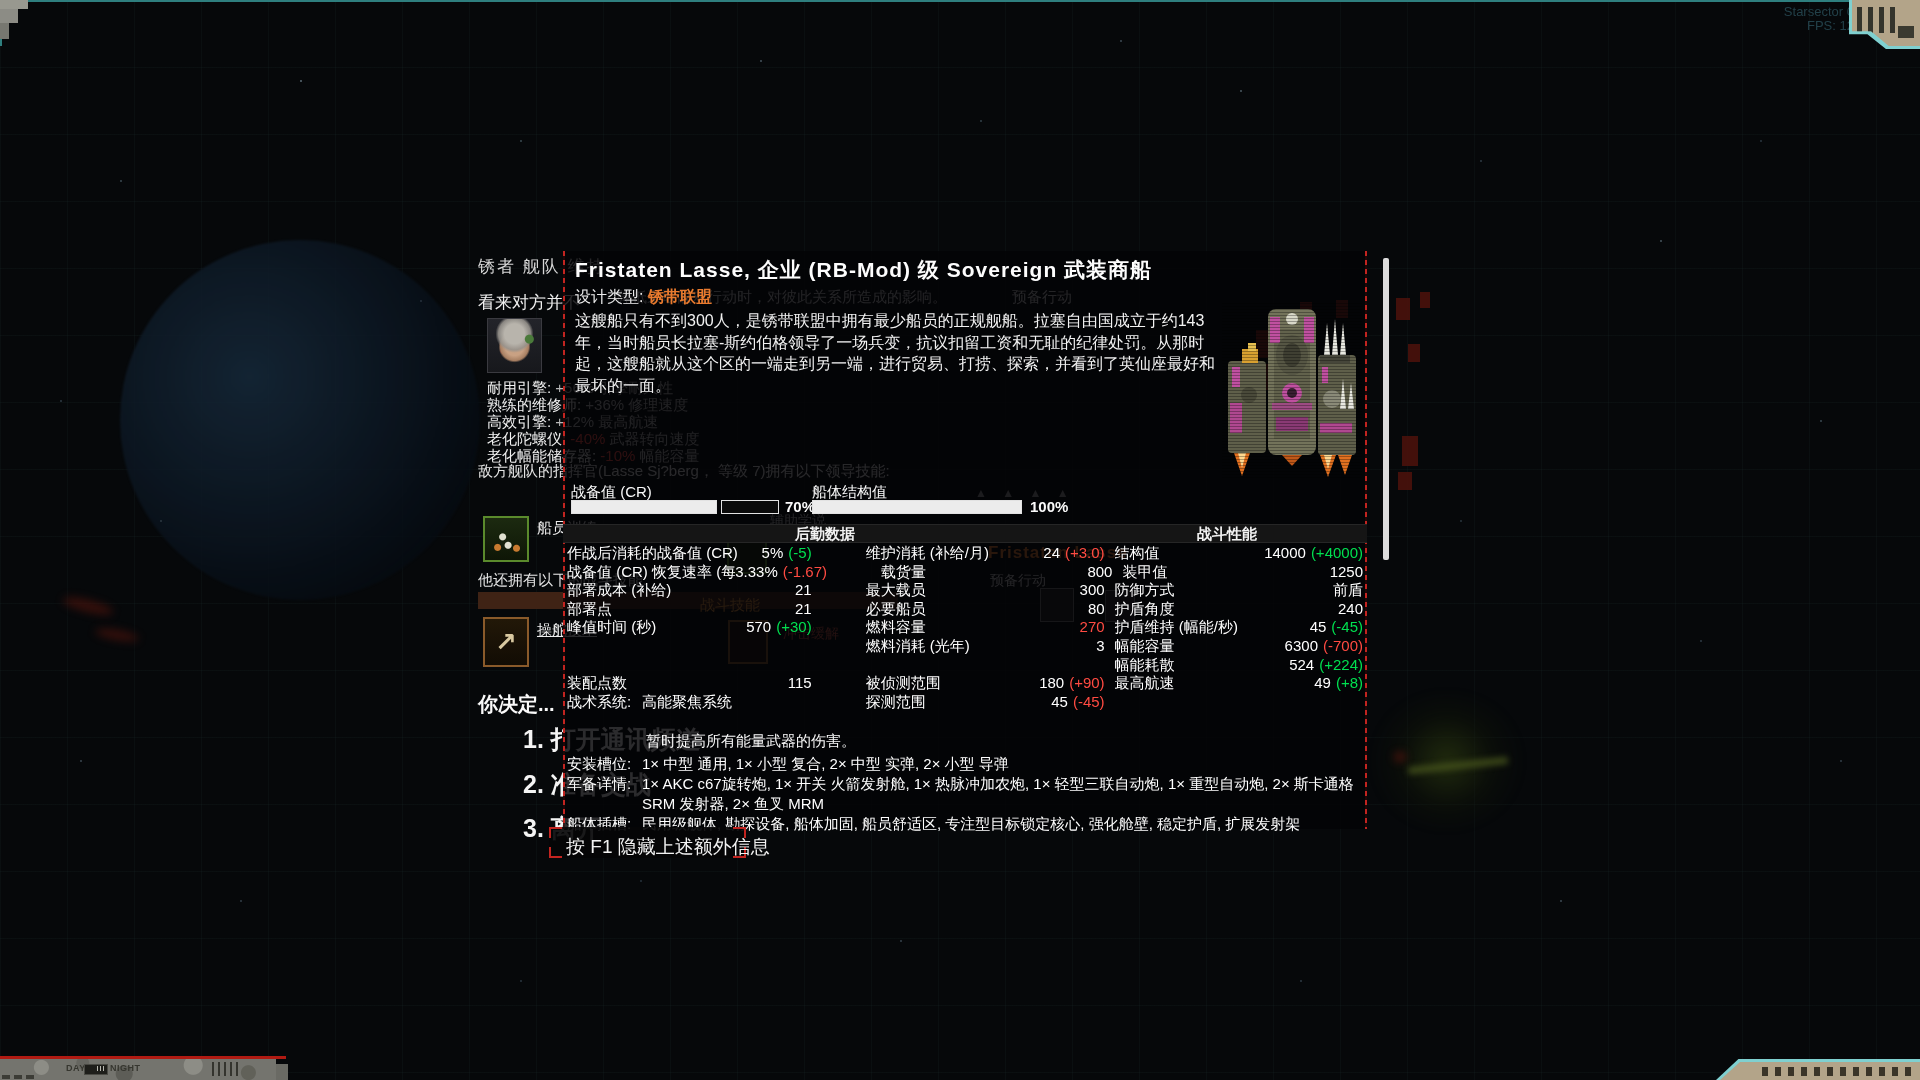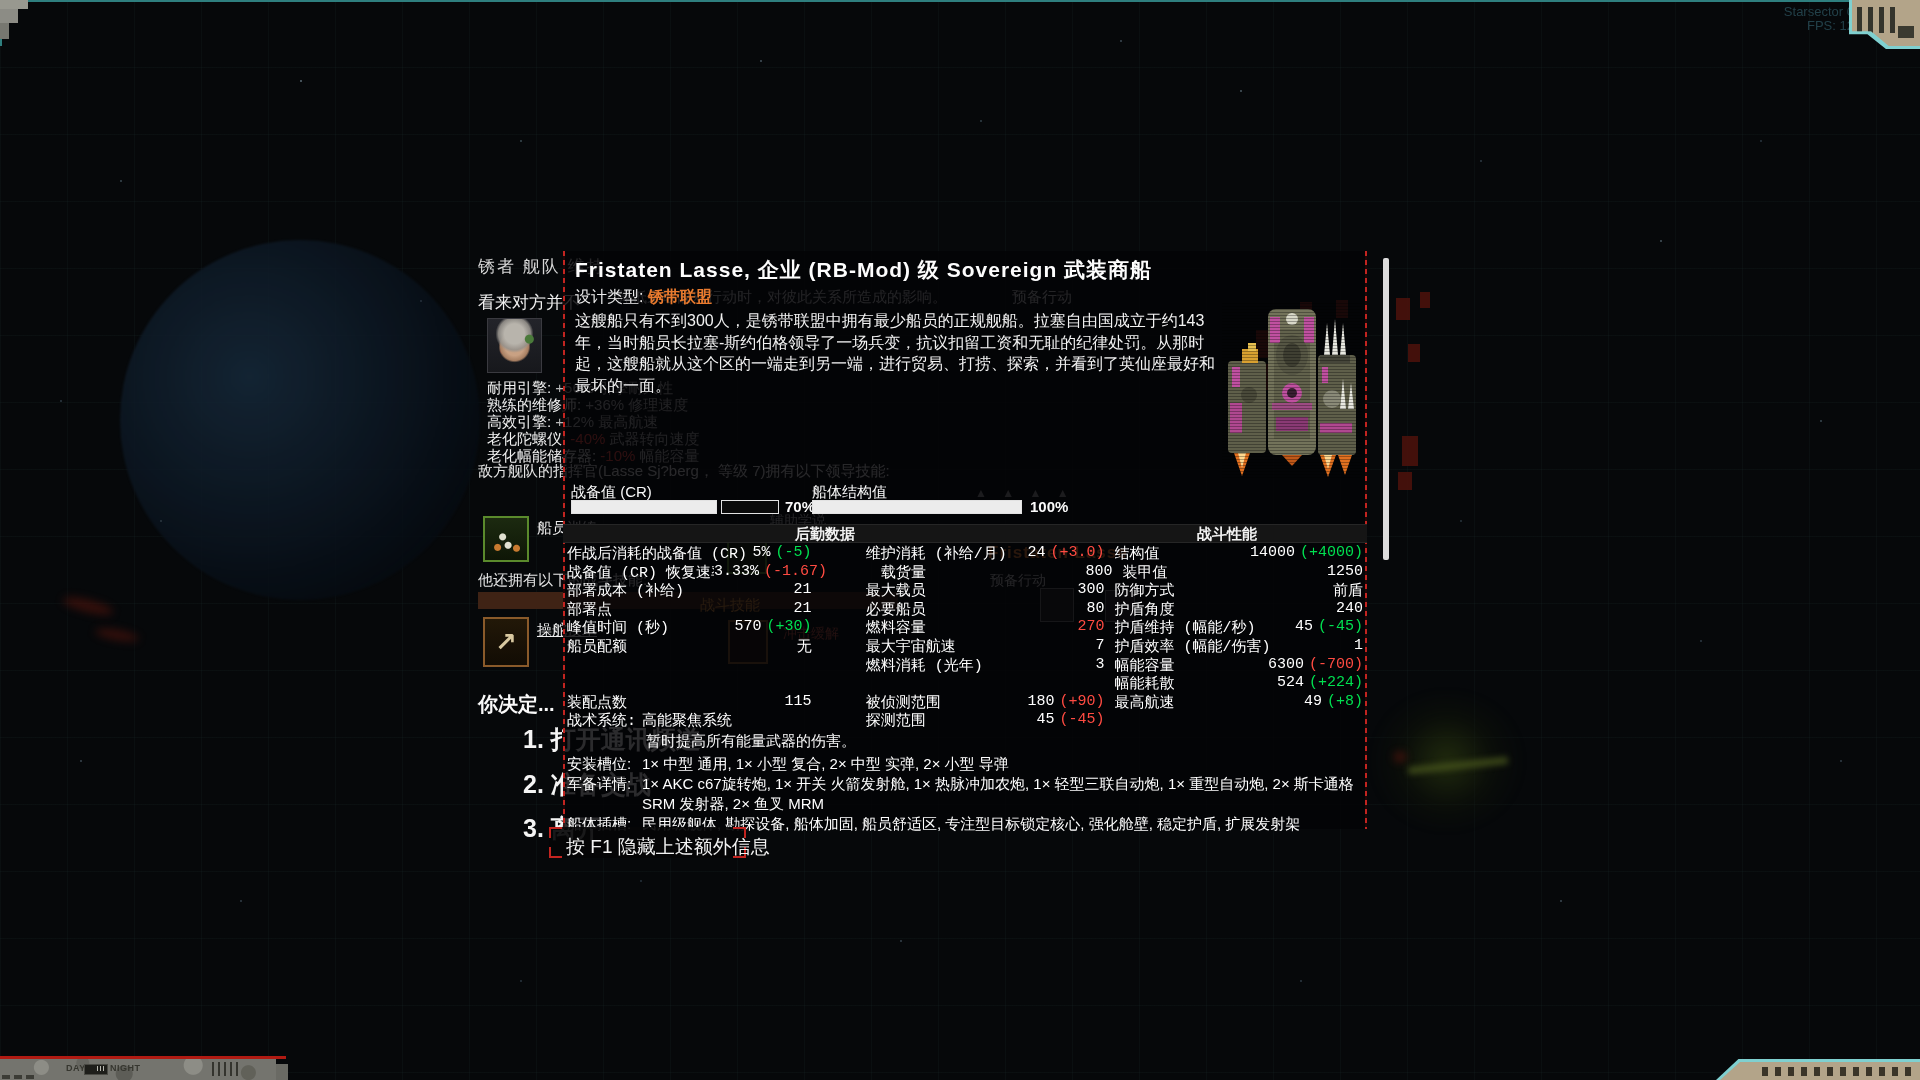--- a/index.html
+++ b/index.html
@@ -68,21 +68,21 @@
   .bar{position:absolute;top:249px;height:12px;border:1px solid #e2e2e2;background:#0a0a0a;}
   .bar .fill{height:100%;background:#ececec;}
   .barpct{position:absolute;top:247px;font-size:15px;color:#fafafa;font-weight:bold;}
   
   #thead{position:absolute;left:0;top:273px;width:804px;height:19px;background:#151515;
     border-top:1px solid #262626;border-bottom:1px solid #262626;display:flex;box-sizing:border-box;}
   #thead div{font-size:15px;font-weight:bold;color:#f2f2f2;text-align:center;}
   #thead .h1{width:524px;} #thead .h2{width:280px;}
   #rows{position:absolute;left:4px;top:293px;width:796px;}
   .srow{display:flex;height:18.6px;font-size:15px;color:#fff;}
-  .cell{display:flex;box-sizing:border-box;font-family:Liberation Mono, monospace;}
+  .cell{display:flex;box-sizing:border-box;}
   .cell .cl{flex:1;white-space:nowrap;overflow:hidden;}
   .cell .cv{white-space:nowrap;}
   .cell.c1{width:260px;margin-right:8px;}
   .cell.c2{width:254px;margin-right:10px;margin-left:46px;}
   .cell.c3{width:264px;}
   .cell.sys .cl{flex:0 0 75px;}
   .cell.sys .cv{flex:1;text-align:left;}
   .g{color:#00e050;} .r{color:#ff4b42;}
   .cm{margin-left:5px;}
   #sysdesc{position:absolute;left:83px;top:481px;font-size:15px;color:#fafafa;white-space:nowrap;}
@@ -345,34 +345,20 @@
             <span class="cl">燃料容量</span>
             <span class="cv r">270</span>
           </div>
           <div class="cell c3">
             <span class="cl">护盾维持 (幅能/秒)</span>
             <span class="cv">45</span>
             <span class="cv cm g">(-45)</span>
           </div>
         </div>
         <div class="srow">
-          <div class="cell c1">
-            <span class="cl">船员配额</span>
-            <span class="cv">无</span>
-          </div>
-          <div class="cell c2">
-            <span class="cl">最大宇宙航速</span>
-            <span class="cv">7</span>
-          </div>
-          <div class="cell c3">
-            <span class="cl">护盾效率 (幅能/伤害)</span>
-            <span class="cv">1</span>
-          </div>
-        </div>
-        <div class="srow">
           <div class="cell c1"></div>
           <div class="cell c2">
             <span class="cl">燃料消耗 (光年)</span>
             <span class="cv">3</span>
           </div>
           <div class="cell c3">
             <span class="cl">幅能容量</span>
             <span class="cv">6300</span>
             <span class="cv cm r">(-700)</span>
           </div>

